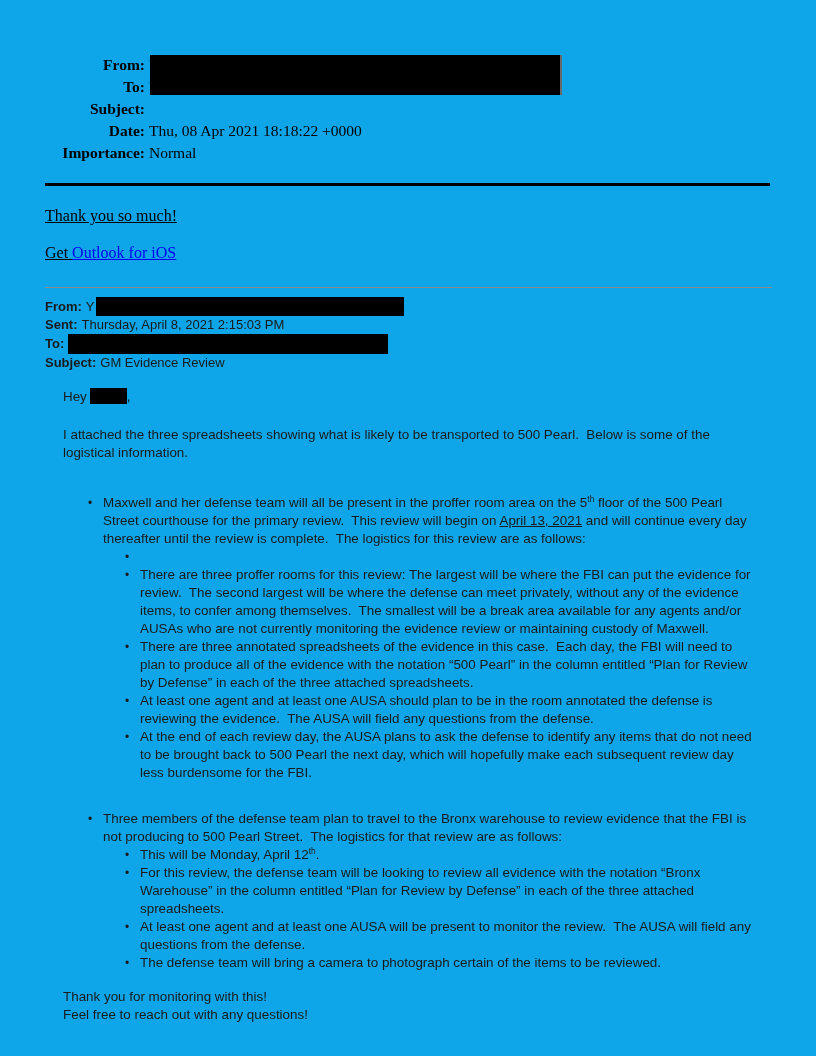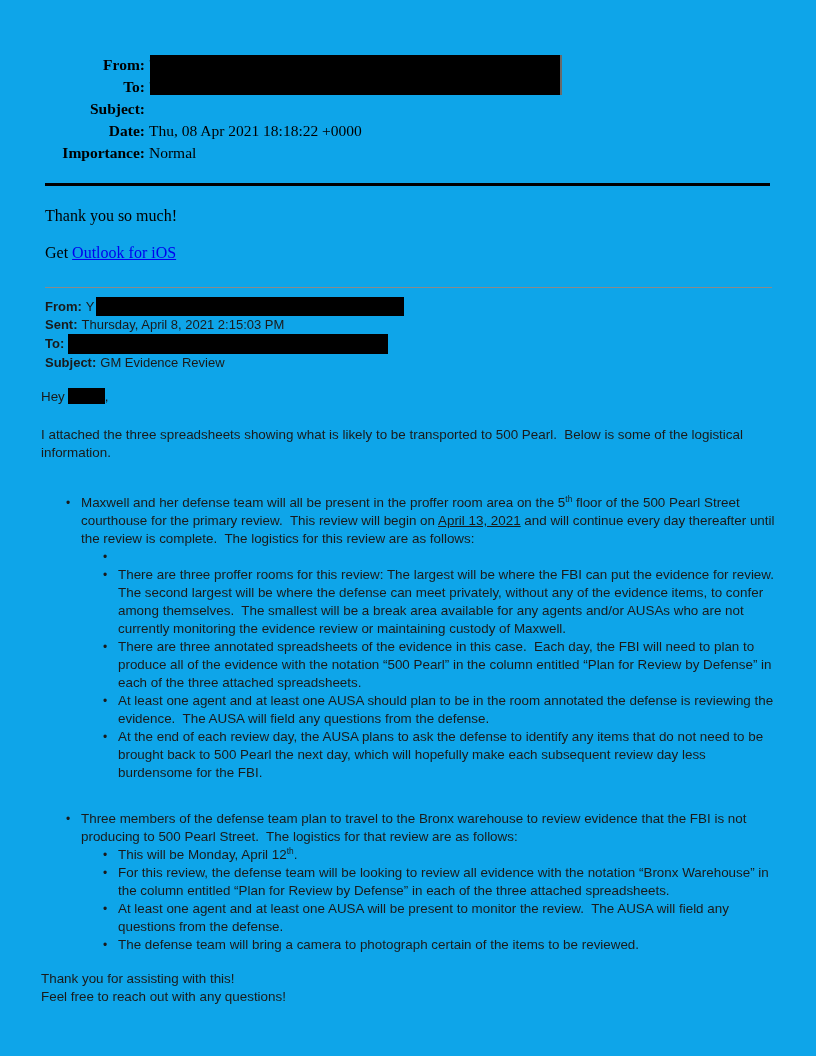--- a/index.html
+++ b/index.html
@@ -35,20 +35,21 @@
     margin: 19px 46px 0 45px;
     height: 3px;
     background: #000000;
   }
 
   
   .serif-block {
     margin: 0 45px;
     font-family: "Liberation Serif", "DejaVu Serif", serif;
     font-size: 16px;
+    text-decoration: underline;
   }
   .serif-block .p1 { margin: 20px 0 0 0; line-height: 20px; }
   .serif-block .p2 { margin: 17px 0 0 0; line-height: 20px; }
   .link { color: #0000EE; text-decoration: underline; cursor: pointer; }
 
   .thin-rule {
     margin: 24px 44px 0 45px;
     border: none;
     border-top: 1px solid #8a8a8a;
     height: 0;
@@ -60,21 +61,21 @@
     margin: 9px 45px 0 45px;
     font-size: 13px;
     line-height: 18px;
   }
   .qlabel { font-weight: bold; margin-right: 4px; }
   .inline-redact { display: inline-block; background: #000000; }
   .from-bar { width: 308px; height: 19px; vertical-align: -5px; margin-left: 1px; }
   .to-bar   { width: 320px; height: 20px; vertical-align: -6px; }
 
   .body-sans {
-    margin: 0 41px;
+    margin: 0 63px;
     font-size: 13.4px;
     line-height: 18px;
   }
   .greeting { margin-top: 16px; }
   .hey-redact {
     display: inline-block;
     width: 37px; height: 16px;
     background: #000000;
     vertical-align: -3px;
     margin-left: 3px;
@@ -183,18 +184,18 @@
           <span class="dot">•</span>
           <span class="btext"><span>At least one agent and at least one AUSA will be present to monitor the review.  The AUSA will field any questions from the defense.</span></span>
         </div>
         <div class="bullet level2">
           <span class="dot">•</span>
           <span class="btext"><span>The defense team will bring a camera to photograph certain of the items to be reviewed.</span></span>
         </div>
       </div>
 
     <div class="closing">
-      <div>Thank you for assisting with this!</div>
+      <div>Thank you for monitoring with this!</div>
       <div>Feel free to reach out with any questions!</div>
     </div>
   </div>
 
 </div>
 
 </body></html>

